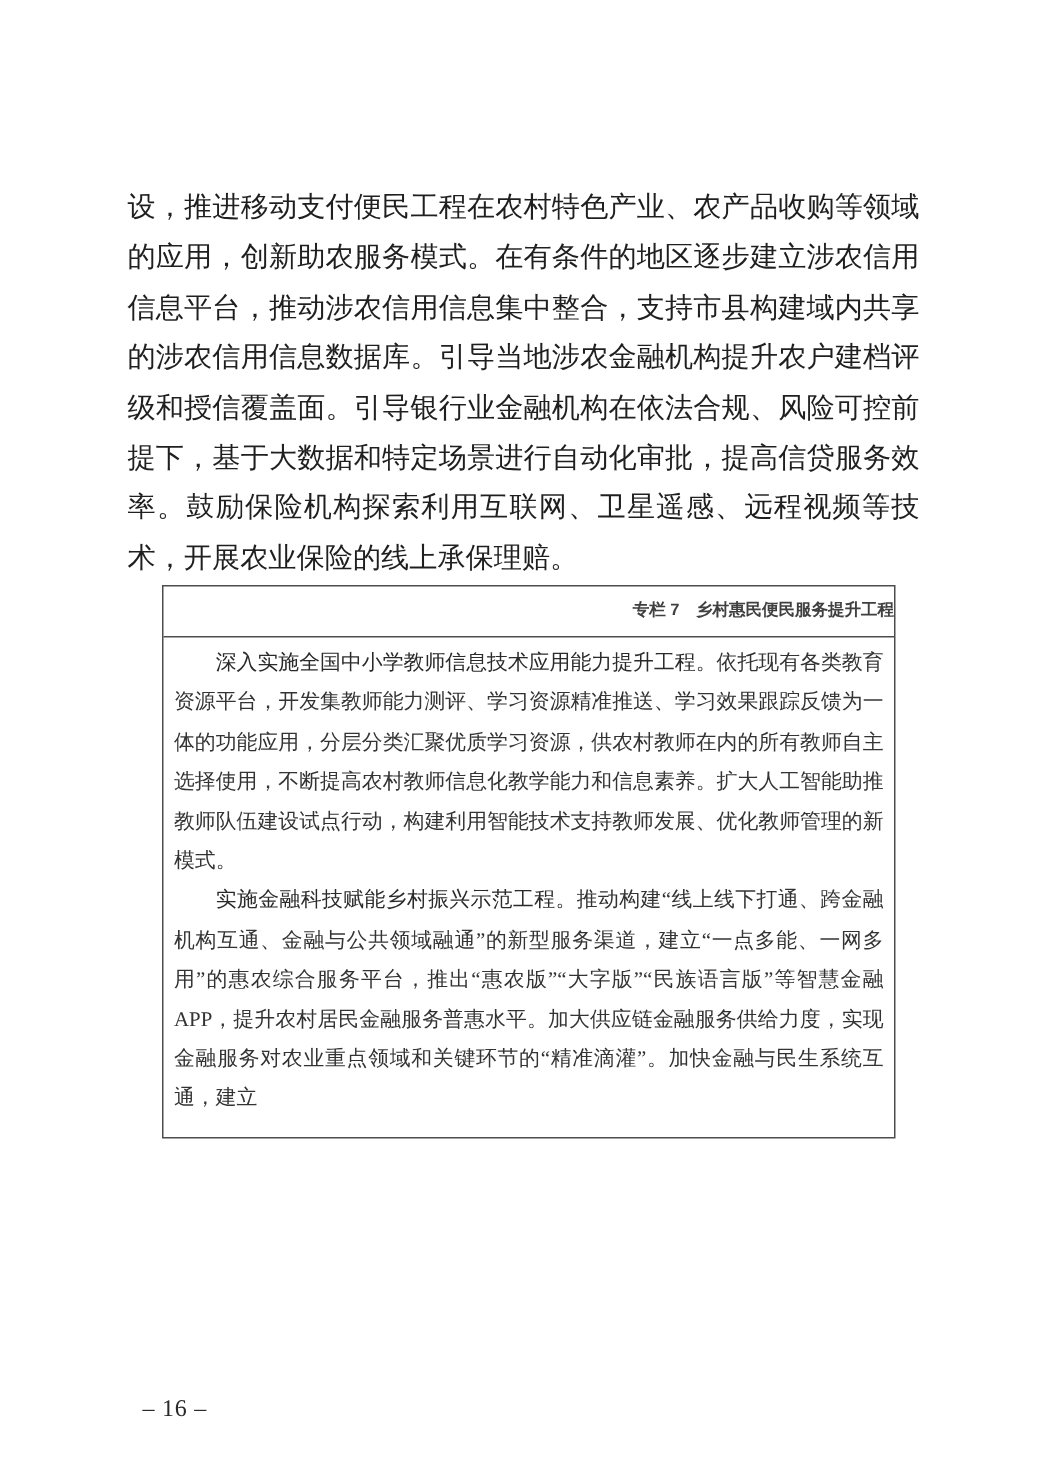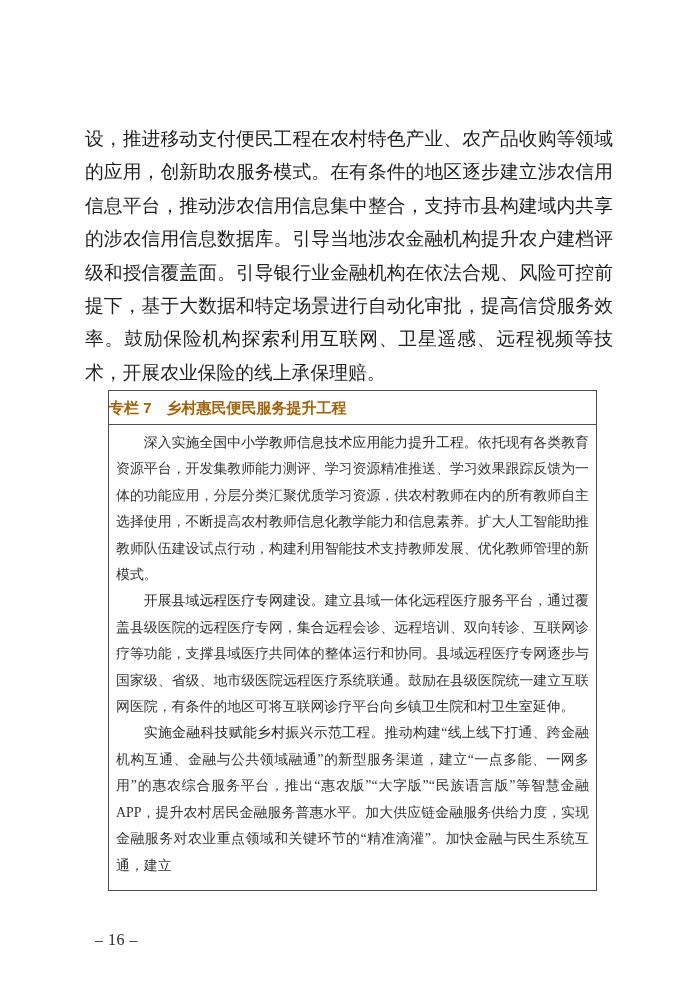--- a/index.html
+++ b/index.html
@@ -36,24 +36,24 @@
     left: 108px;
     top: 390px;
     width: 489px;
     box-sizing: border-box;
     border: 1px solid #4d4d4d;
     background: #ffffff;
   }
   .box-title {
     font-family: "Liberation Sans", "DejaVu Sans", sans-serif;
     font-weight: bold;
-    font-size: 15px;
+    font-size: 11px;
     line-height: 33px;
-    text-align: left;
-    color: #a16207;
+    text-align: right;
+    color: #404040;
     border-bottom: 1px solid #4d4d4d;
   }
   .box-body {
     padding: 5px 7px 11px 7px;
     font-size: 13.9px;
     line-height: 26.4px;
     text-align: justify;
     text-align-last: left;
     color: #333333;
   }
@@ -82,21 +82,20 @@
 <div class="page">
 
   <p class="body-text">设，推进移动支付便民工程在农村特色产业、农产品收购等领域的应用，创新助农服务模式。在有条件的地区逐步建立涉农信用信息平台，推动涉农信用信息集中整合，支持市县构建域内共享的涉农信用信息数据库。引导当地涉农金融机构提升农户建档评级和授信覆盖面。引导银行业金融机构在依法合规、风险可控前提下，基于大数据和特定场景进行自动化审批，提高信贷服务效率。鼓励保险机构探索利用互联网、卫星遥感、远程视频等技术，开展农业保险的线上承保理赔。</p>
 
   <div class="callout-box">
     <div class="box-title">专栏 7　乡村惠民便民服务提升工程</div>
 
     <div class="box-body">
       <p class="box-para"><span class="lead">深入实施全国中小学教师信息技术应用能力提升工程。</span><span>依托现有各类教育资源平台，开发集教师能力测评、学习资源精准推送、学习效果跟踪反馈为一体的功能应用，分层分类汇聚优质学习资源，供农村教师在内的所有教师自主选择使用，不断提高农村教师信息化教学能力和信息素养。扩大人工智能助推教师队伍建设试点行动，构建利用智能技术支持教师发展、优化教师管理的新模式。</span></p>
 
-      <p class="box-para"><span class="lead">开展县域远程医疗专网建设。</span><span>建立县域一体化远程医疗服务平台，通过覆盖县级医院的远程医疗专网，集合远程会诊、远程培训、双向转诊、互联网诊疗等功能，支撑县域医疗共同体的整体运行和协同。县域远程医疗专网逐步与国家级、省级、地市级医院远程医疗系统联通。鼓励在县级医院统一建立互联网医院，有条件的地区可将互联网诊疗平台向乡镇卫生院和村卫生室延伸。</span></p>
 
       <p class="box-para"><span class="lead">实施金融科技赋能乡村振兴示范工程。</span><span>推动构建“线上线下打通、跨金融机构互通、金融与公共领域融通”的新型服务渠道，建立“一点多能、一网多用”的惠农综合服务平台，推出“惠农版”“大字版”“民族语言版”等智慧金融 APP，提升农村居民金融服务普惠水平。加大供应链金融服务供给力度，实现金融服务对农业重点领域和关键环节的“精准滴灌”。加快金融与民生系统互通，建立</span></p>
     </div>
   </div>
 
   <div class="page-number">– 16 –</div>
 
 </div>
 
 </body></html>

